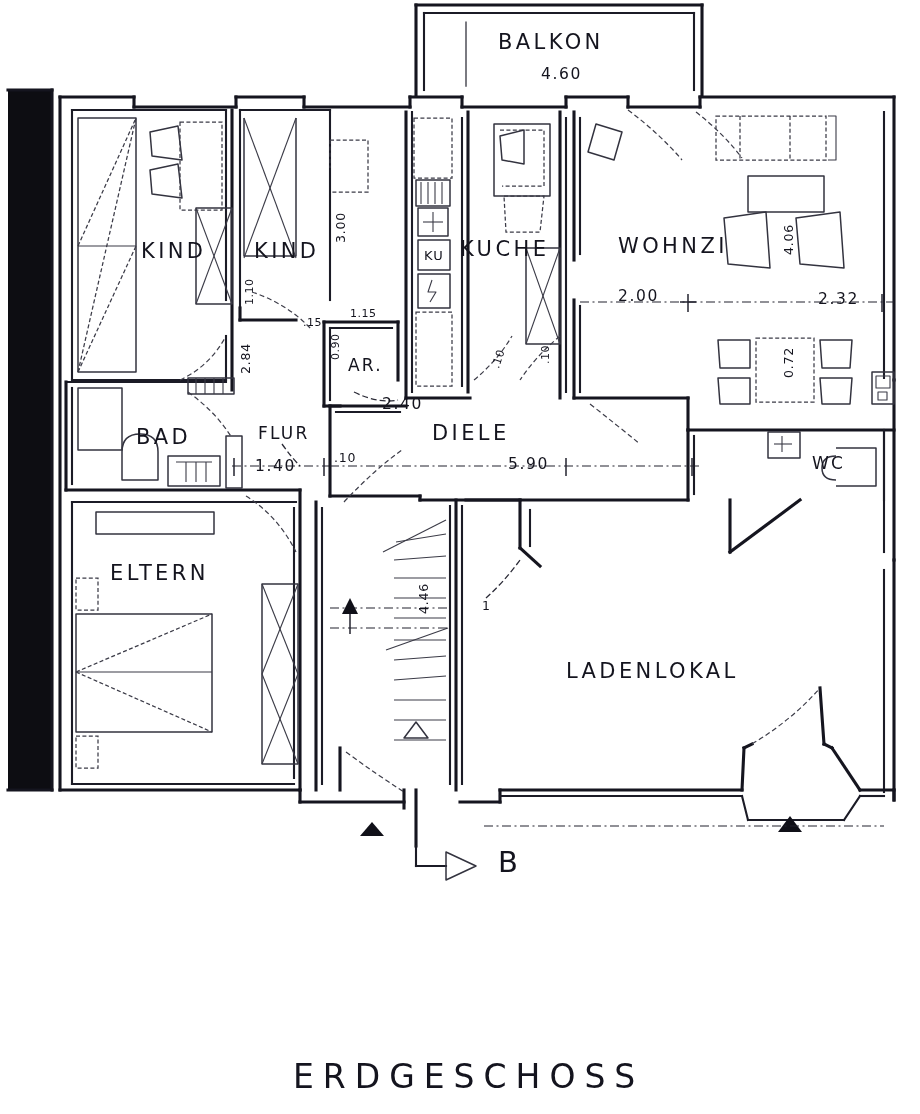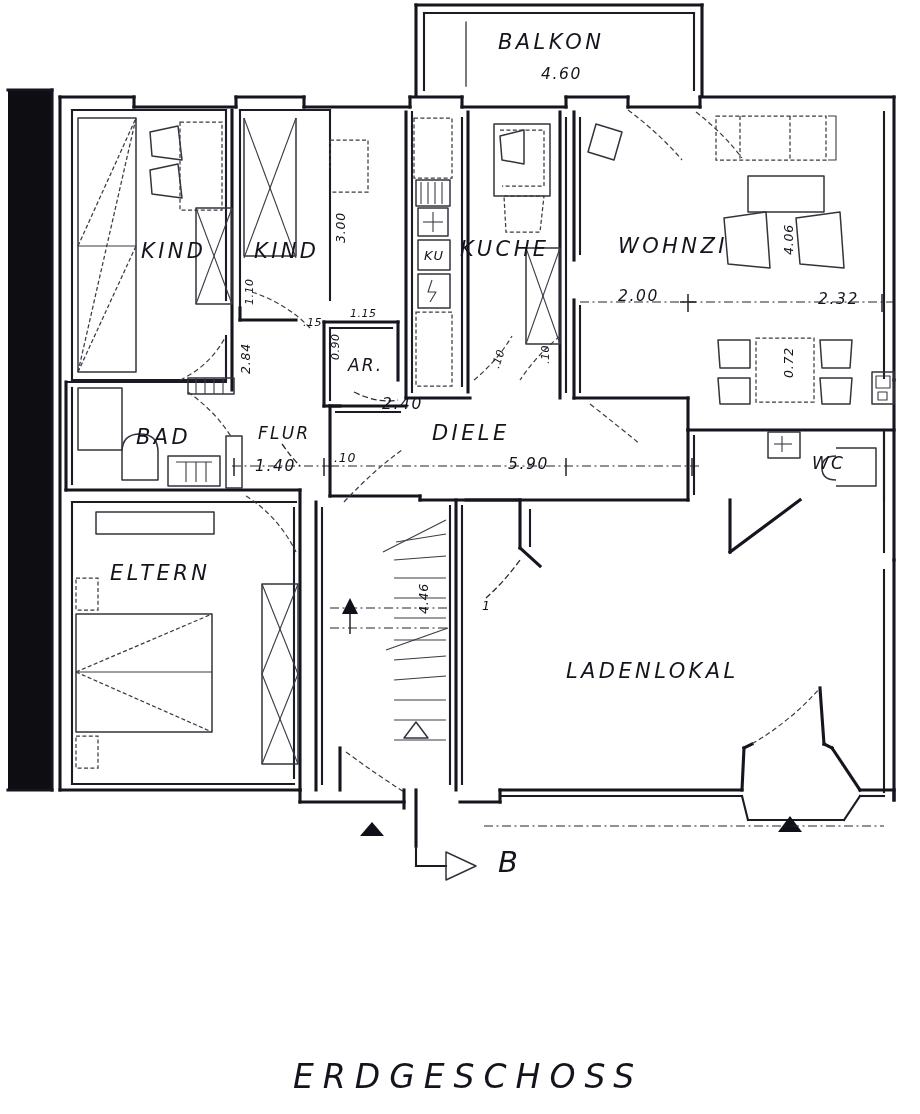--- a/index.html
+++ b/index.html
@@ -4,21 +4,21 @@
 <title>Erdgeschoss Grundriss</title>
 <style>
   html,body{margin:0;padding:0;background:#ffffff;}
   body{
     width:920px;height:1114px;
     font-family:"Liberation Sans", sans-serif;
     color:#1a1a28;
     position:relative;
     overflow:hidden;
   }
-  #plan-root{position:absolute;left:0;top:0;width:920px;height:833px;font-style:italic;}
+  #plan-root{position:absolute;left:0;top:0;width:920px;height:833px;}
   svg#floorplan{display:block;width:920px;height:1114px;}
 
   
   .wall        {stroke:#15151f;stroke-width:3.1;fill:none;stroke-linecap:square;stroke-linejoin:miter;}
   .wall-thin   {stroke:#1b1b26;stroke-width:2.1;fill:none;stroke-linecap:square;}
   .wall-hair   {stroke:#2a2a36;stroke-width:1.25;fill:none;stroke-linecap:square;}
   .party-wall  {fill:#0d0d12;stroke:none;}
   .furn        {stroke:#33333f;stroke-width:1.5;fill:none;stroke-linejoin:round;}
   .furn-thin   {stroke:#3b3b47;stroke-width:1.1;fill:none;stroke-linejoin:round;}
   .furn-dash   {stroke:#3b3b47;stroke-width:1.25;fill:none;stroke-dasharray:4 2.4;}

